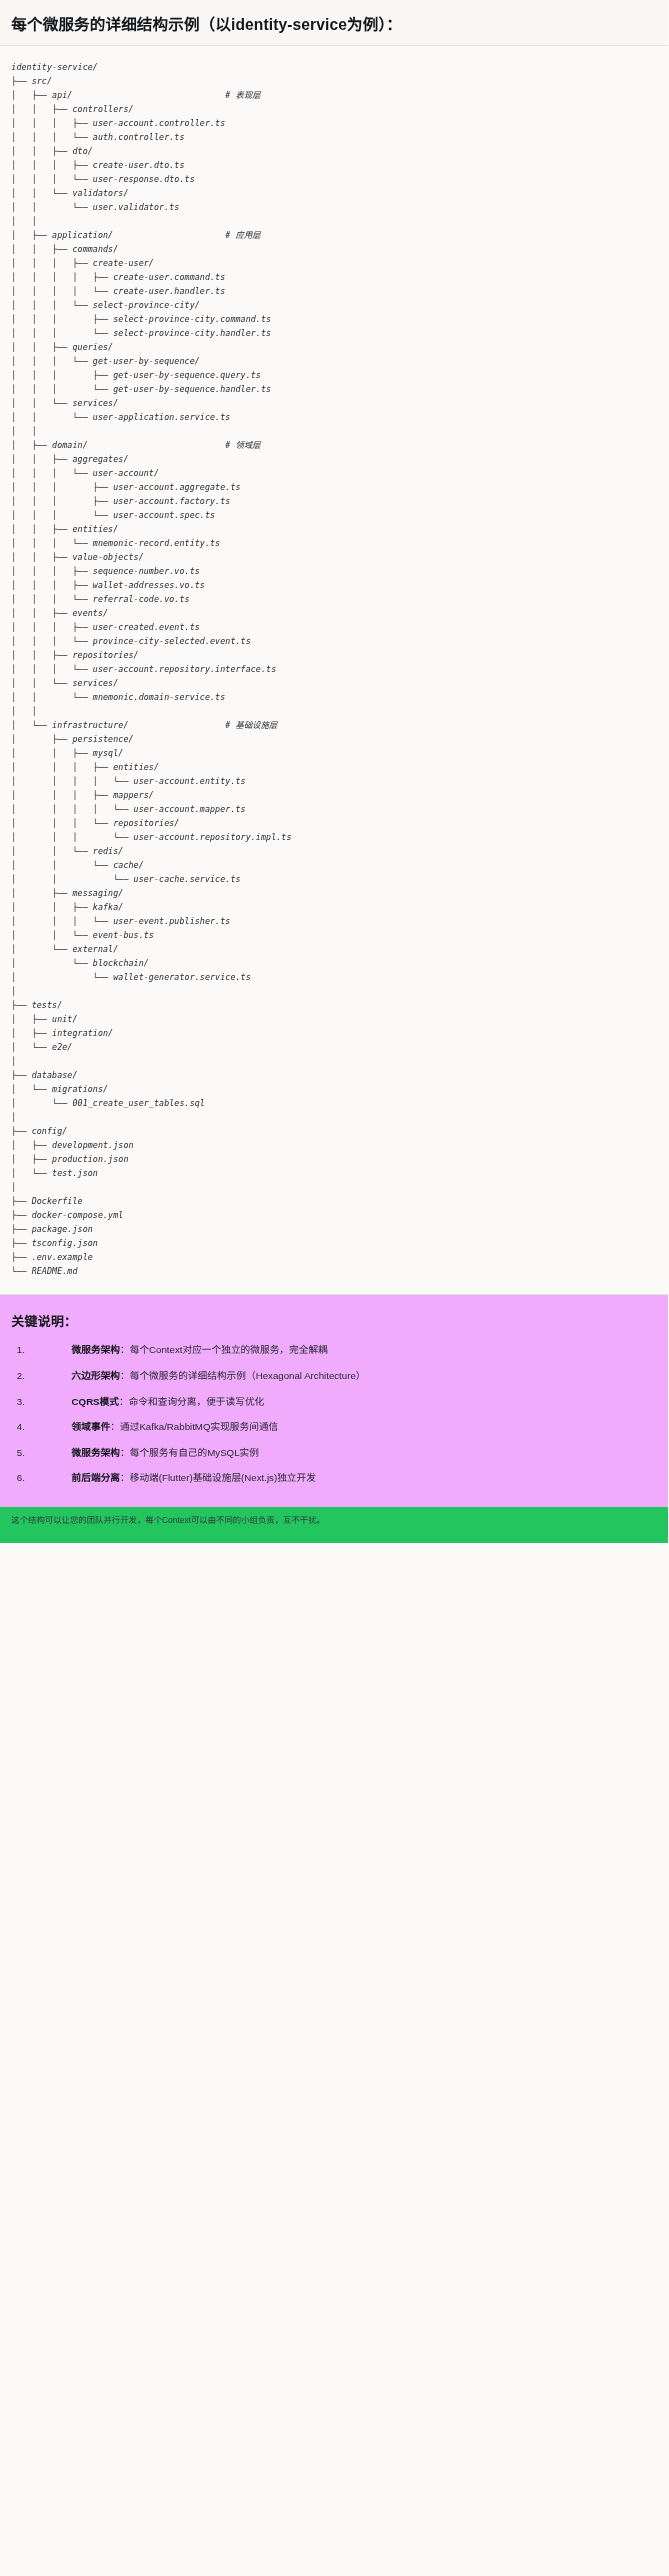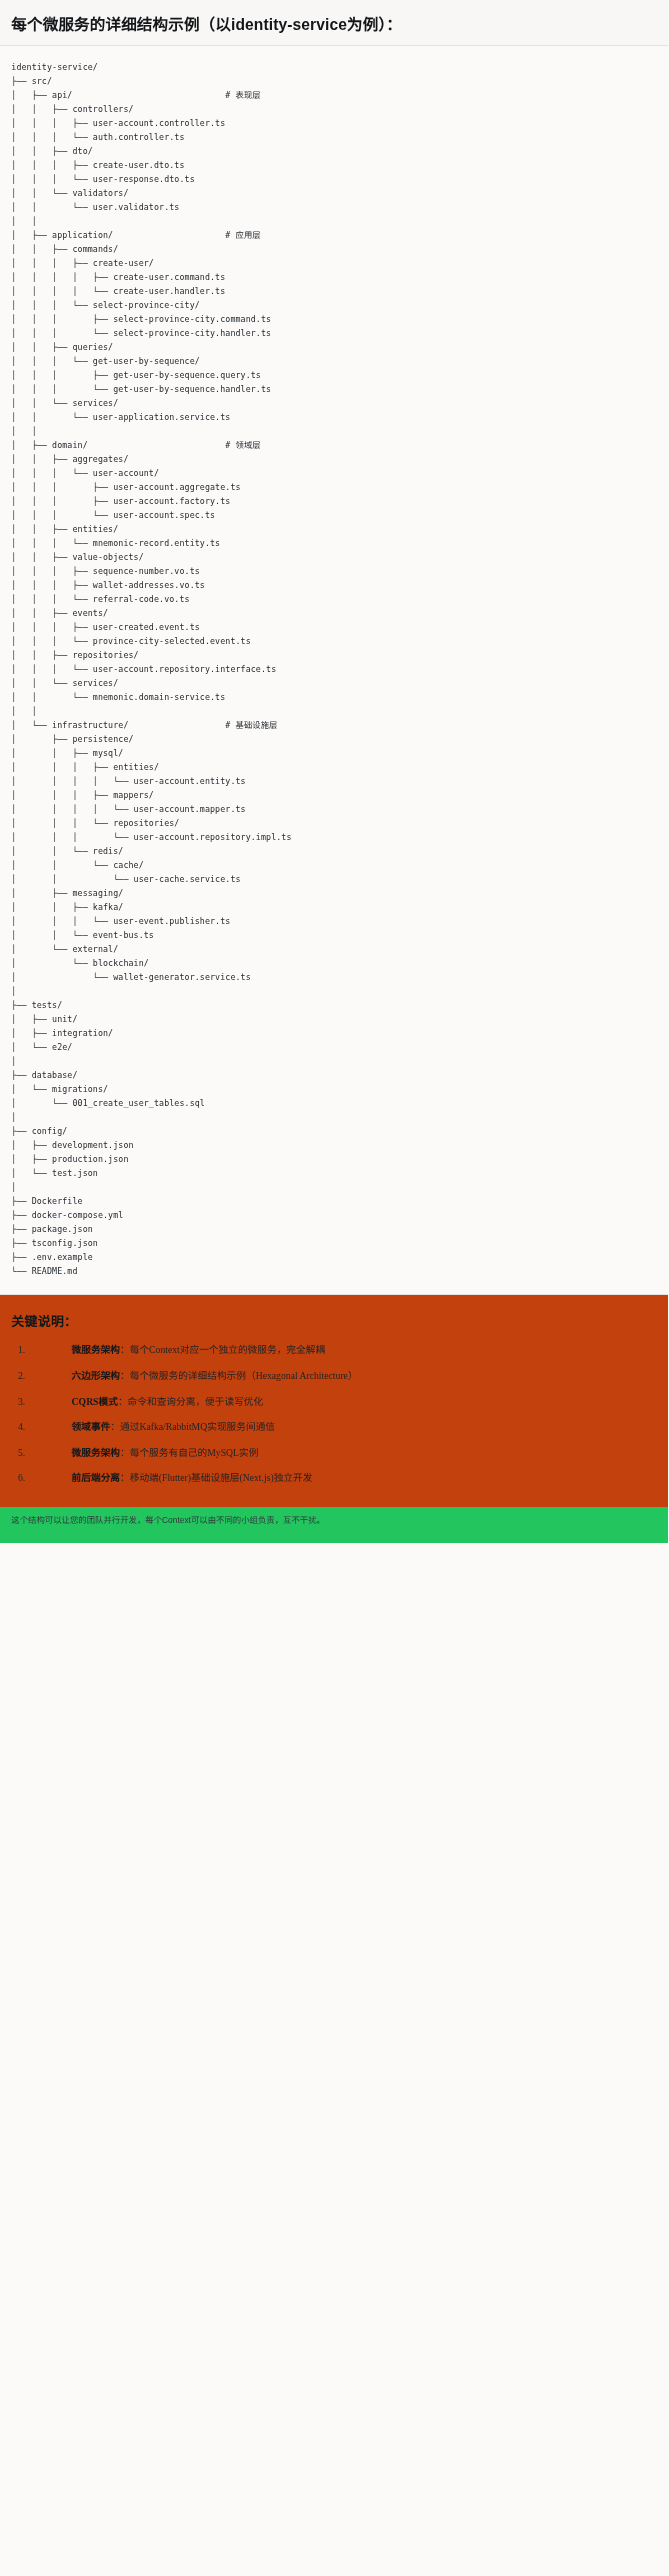--- a/index.html
+++ b/index.html
@@ -32,20 +32,21 @@
     line-height: 1.35;
     font-weight: 700;
     letter-spacing: 0.1px;
     color: #14171a;
   }
 
   
   .tree-block {
     padding: 13.8px 11.3px 16.3px 11.3px;
     background: #fbfaf9;
+    font-style: italic;
   }
   pre.tree {
     margin: 0;
     font-family: "DejaVu Sans Mono", "Liberation Mono", monospace;
     font-size: 8.3px;
     line-height: 14px;
     color: #24292f;
     white-space: pre;
     letter-spacing: 0.1px;
     tab-size: 4;
@@ -56,22 +57,21 @@
     height: 0.6px;
     background: #e6e3df;
     border: 0;
     margin: 0;
     width: 100%;
   }
 
   
   .notes-block {
     padding: 16.3px 11.3px 11.3px 11.3px;
-    background: #c2410c;
-    font-family: Liberation Serif, serif;
+    background: #f0abfc;
   }
   .notes-title {
     margin: 0 0 12.5px 0;
     font-size: 13px;
     font-weight: 700;
     color: #14171a;
     letter-spacing: 0.2px;
   }
   ol.notes-list {
     margin: 0;

